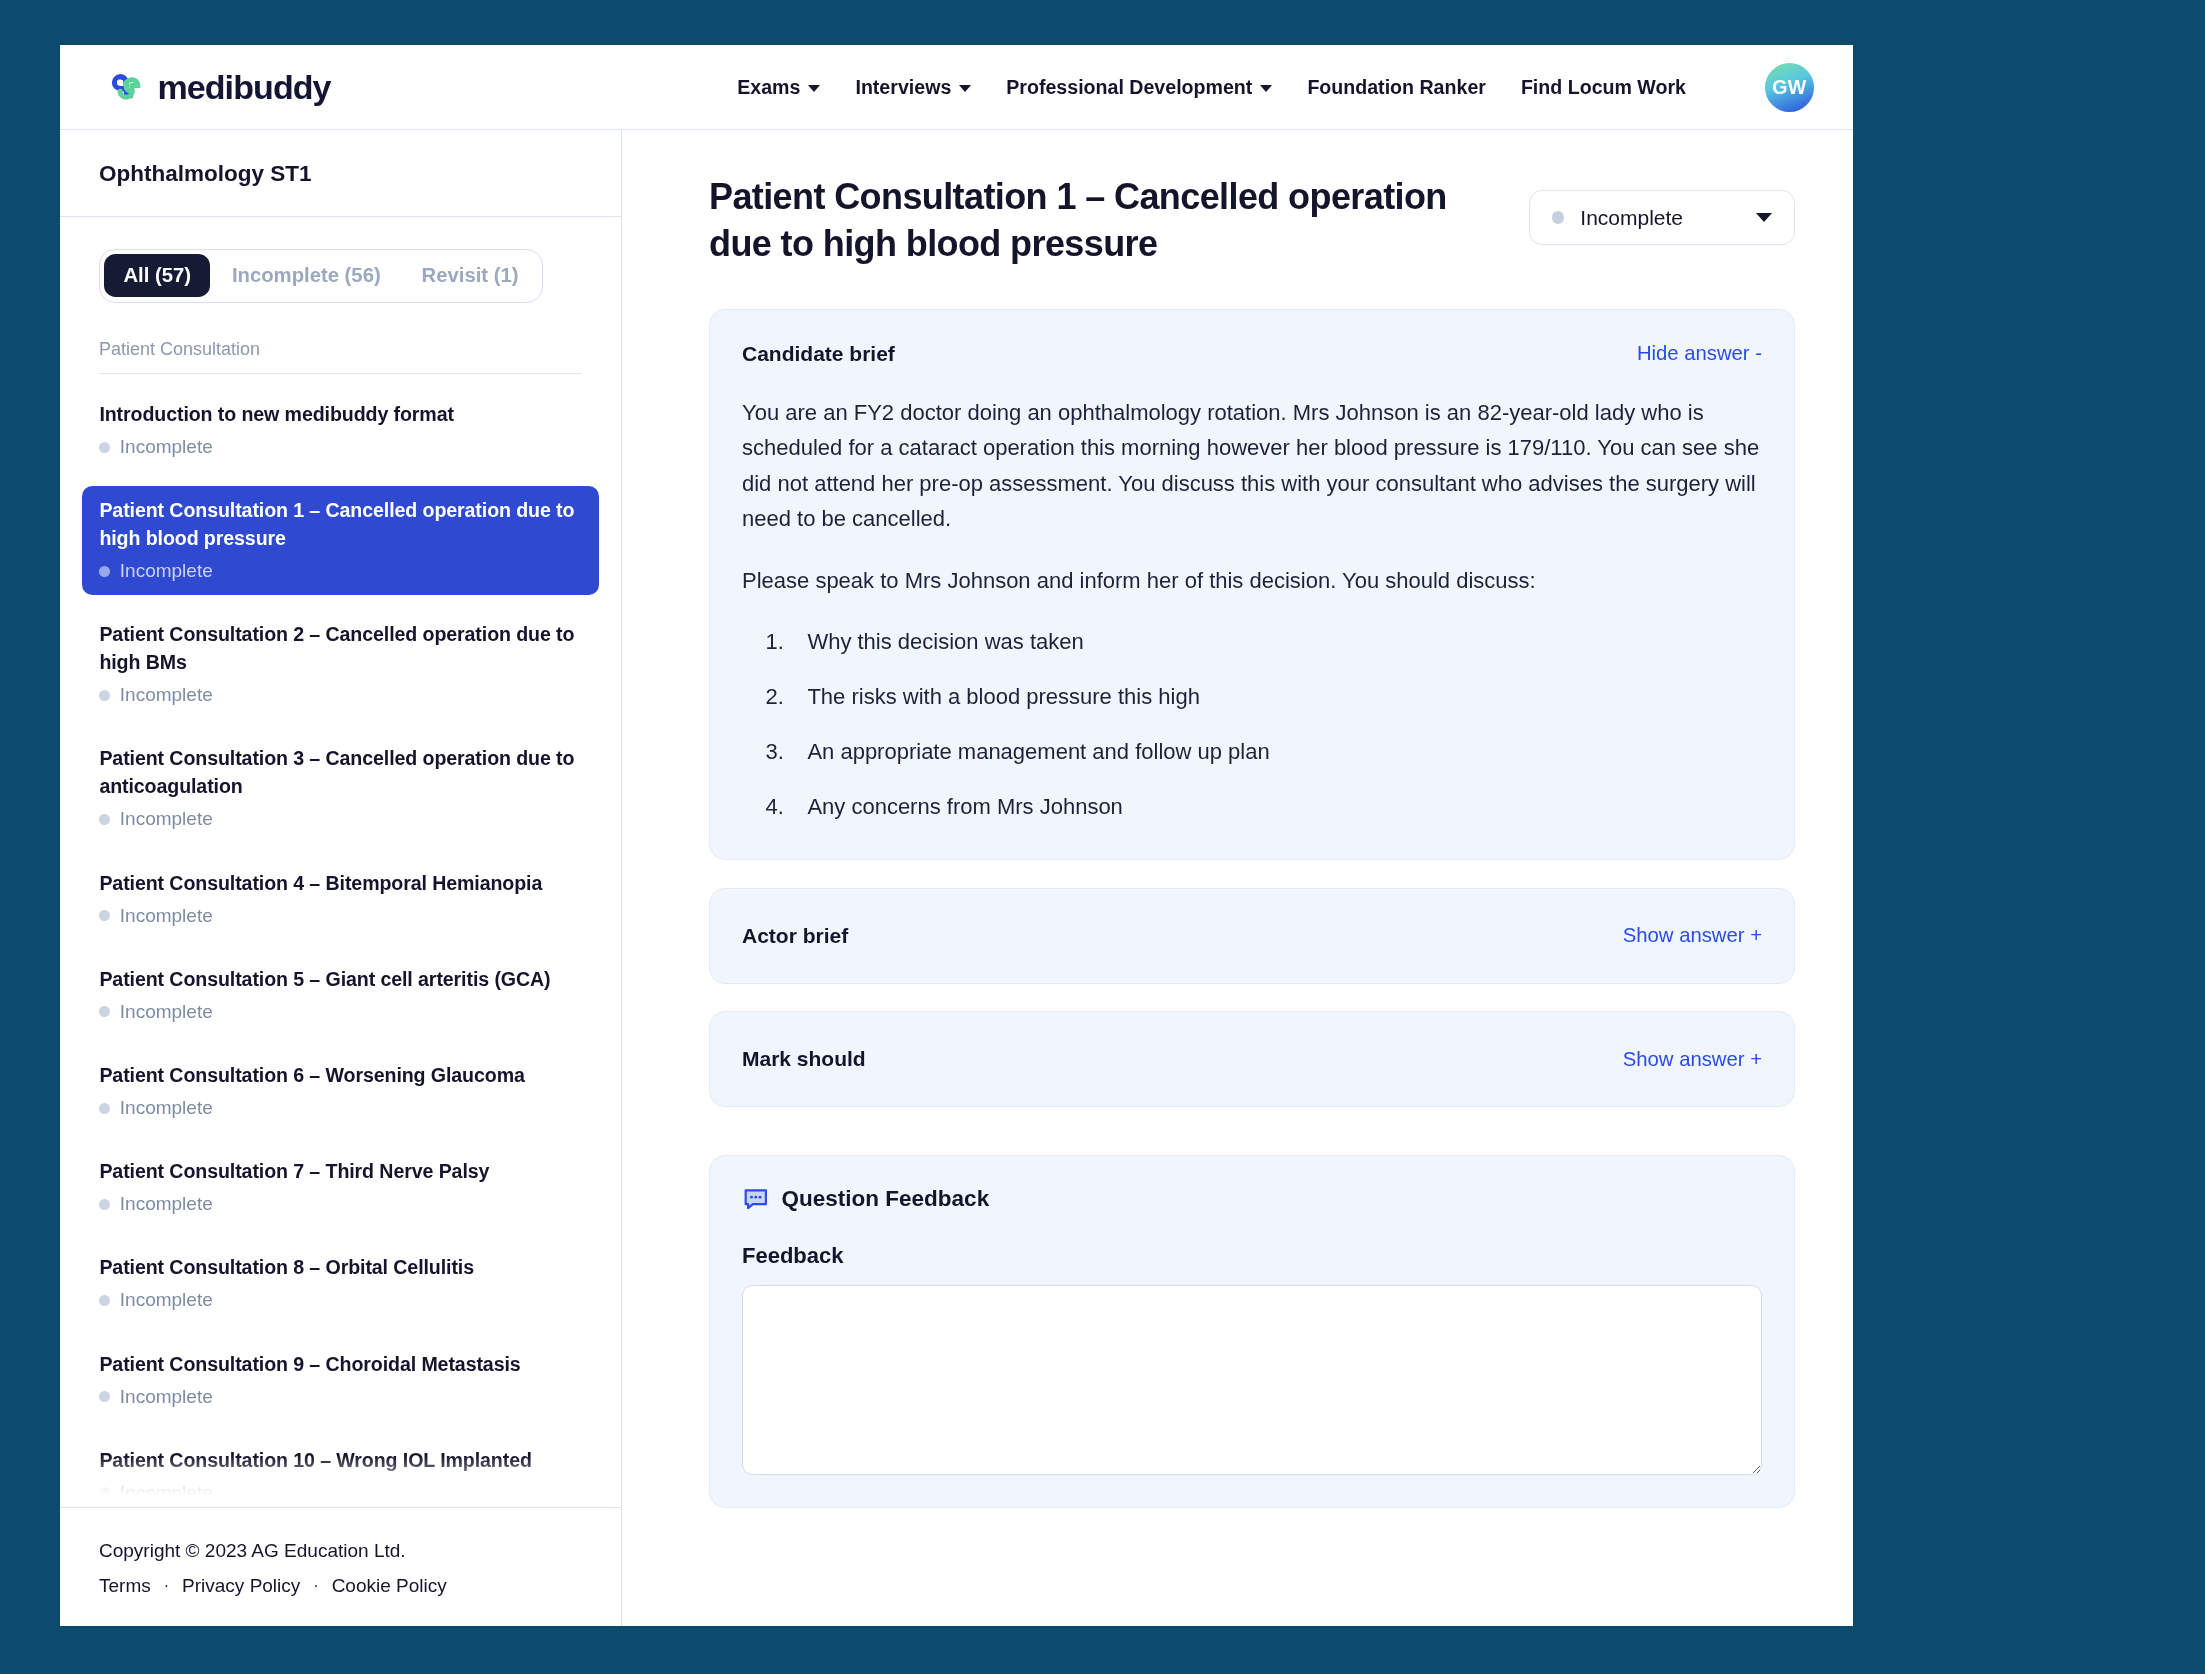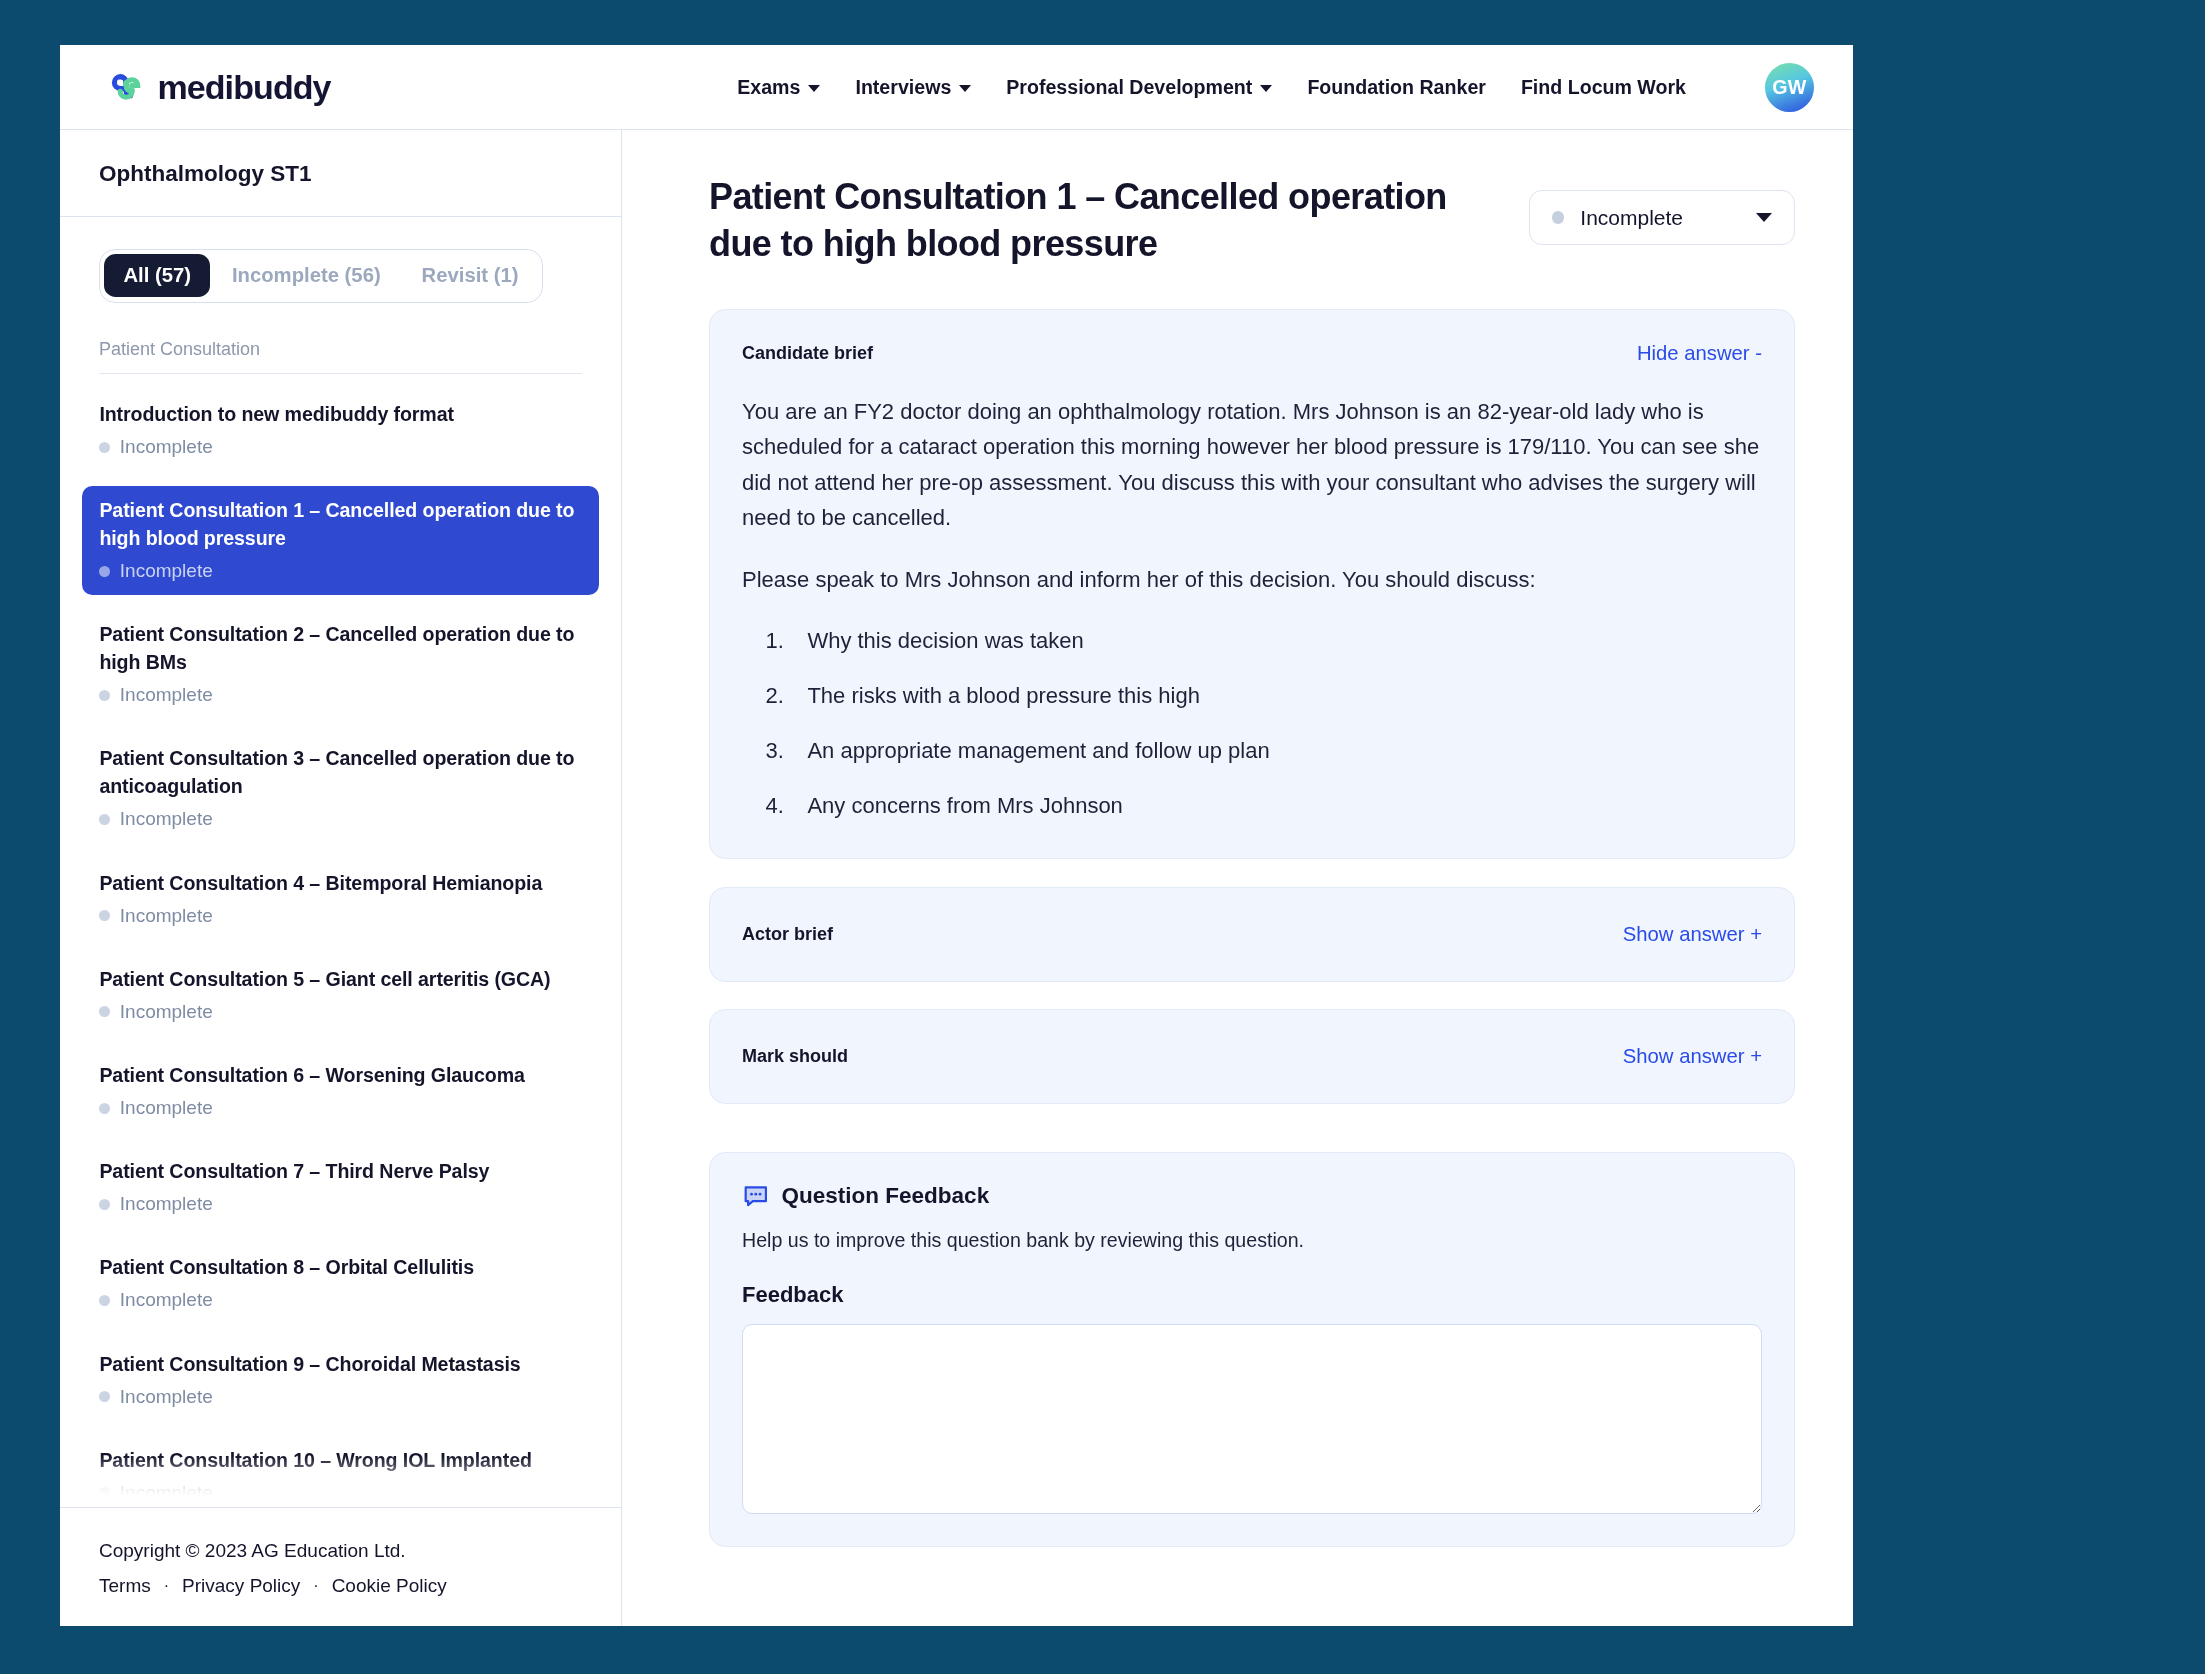--- a/index.html
+++ b/index.html
@@ -265,21 +265,21 @@
     border: 1.5px solid #E2E9F8;
     border-radius: 16px;
     margin-bottom: 27.6px;
     padding: 32px 32px 32px 32px;
   }
   .card-head {
     display: flex;
     align-items: center;
   }
   .card-title {
-    font-size: 18px;
+    font-size: 21px;
     font-weight: 700;
     color: #14142B;
   }
   .toggle-link {
     margin-left: auto;
     font-size: 20.3px;
     font-weight: 500;
     color: #2A4BE8;
     cursor: pointer;
     white-space: nowrap;
@@ -559,21 +559,20 @@
         <div class="feedback-card">
           <div class="fb-head">
             <svg class="fb-icon" viewBox="0 0 24 24">
               <path d="M3.2 4.6h17.6v12.1H9.4l-4.1 3.4v-3.4H3.2z" fill="#C9D4F7" stroke="#2A4BE8" stroke-width="1.9" stroke-linejoin="round"></path>
               <circle cx="8.3" cy="10.6" r="1.25" fill="#2A4BE8"></circle>
               <circle cx="12" cy="10.6" r="1.25" fill="#2A4BE8"></circle>
               <circle cx="15.7" cy="10.6" r="1.25" fill="#2A4BE8"></circle>
             </svg>
             <div class="fb-title">Question Feedback</div>
           </div>
-          <div class="fb-sub">Help us to improve this question bank by reviewing this question.</div>
           <div class="fb-label">Feedback</div>
           <textarea class="fb-textarea" placeholder="" style=""></textarea>
         </div>
 
       </div>
     </div>
   </div>
 </div>
 
 

